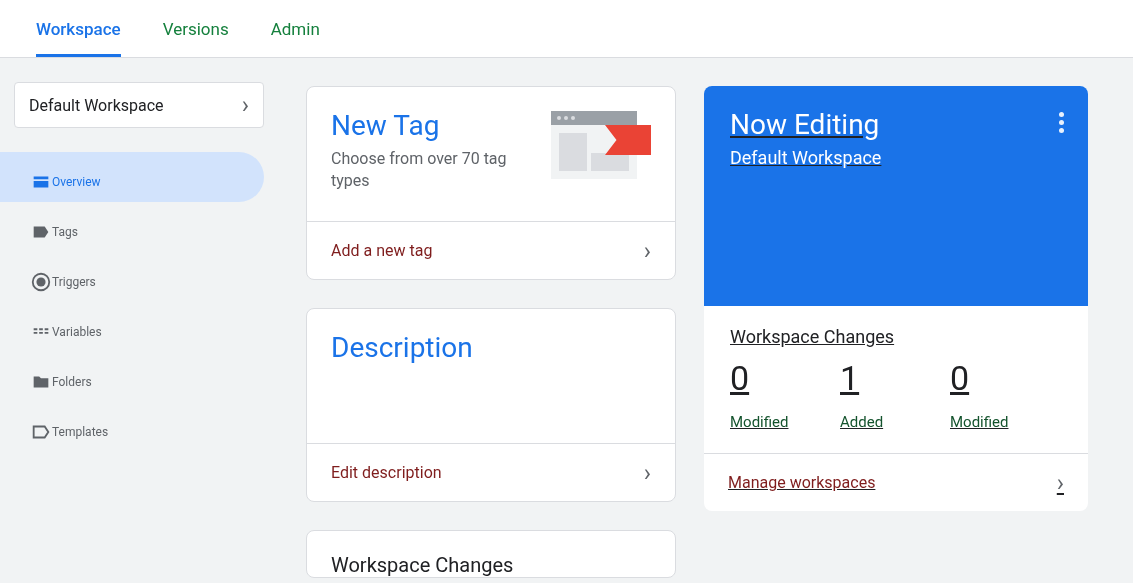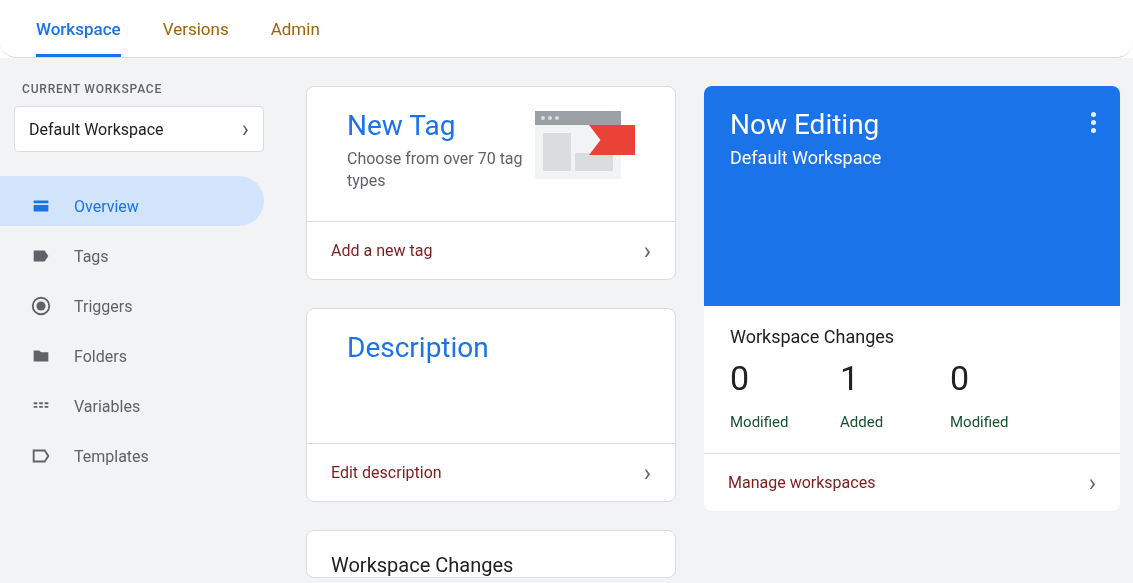--- a/index.html
+++ b/index.html
@@ -11,26 +11,25 @@
       overflow: hidden;
       color: #202124;
     }
     .tabs {
       display: flex;
       padding: 0 36px;
       border-bottom: 1px solid #dadce0;
       height: 58px;
       align-items: flex-end;
       gap: 42px;
-      border-radius: 16px;
     }
     .tab {
       padding: 0 0 18px 0;
       font-size: 17px;
-      color: #a16207;
+      color: #15803d;
       cursor: pointer;
       position: relative;
     }
     .tab.active {
       color: #1a73e8;
       font-weight: 500;
     }
     .tab.active::after {
       content: "";
       position: absolute;
@@ -68,23 +67,22 @@
       justify-content: space-between;
       padding: 0 14px;
       cursor: pointer;
       font-size: 16px;
     }
     .nav-item {
       display: flex;
       align-items: center;
       height: 50px;
       padding: 10px 0 0 30px;
-      gap: 22px;
       color: #5f6368;
-      font-size: 16px;
+      font-size: 12px;
       cursor: pointer;
       border-top-right-radius: 25px;
       border-bottom-right-radius: 25px;
       margin-right: 14px;
     }
     .nav-item.active {
       background: #d2e3fc;
       color: #1a73e8;
     }
     .nav-item.active .nav-icon { fill: #1a73e8; }
@@ -95,29 +93,29 @@
       display: flex;
       gap: 28px;
       overflow: hidden;
     }
     .col {
       width: 370px;
       display: flex;
       flex-direction: column;
       gap: 28px;
     }
-    .col2 { width: 416px; }
+    .col2 { width: 384px; text-decoration: underline; }
     .card {
       background: #fff;
       border: 1px solid #dadce0;
       border-radius: 8px;
       overflow: hidden;
     }
     .card-body {
-      padding: 22px 40px;
+      padding: 22px 24px;
       min-height: 134px;
     }
     .card-title-blue {
       color: #1a73e8;
       font-size: 28px;
       font-weight: 400;
       margin-bottom: 6px;
     }
     .card-sub {
       color: #5f6368;
@@ -175,21 +173,20 @@
 
 <div class="tabs">
   <div class="tab active">Workspace</div>
   <div class="tab">Versions</div>
   <div class="tab">Admin</div>
 </div>
 
 <div class="layout">
 
   <div class="sidebar">
-    <div class="ws-label">CURRENT WORKSPACE</div>
     <div class="ws-selector">
       <span>Default Workspace</span>
       <span class="chevron">›</span>
     </div>
 
     <div class="nav-item active">
       <span class="nav-icon">
         <svg viewBox="0 0 24 24" width="22" height="22">
             <path d="M4 6h16v3H4zm0 5h16v7H4z"></path>
           </svg>
@@ -209,32 +206,32 @@
         <svg viewBox="0 0 24 24" width="22" height="22">
             <circle cx="12" cy="12" r="9" fill="none" stroke="#5f6368" stroke-width="2"></circle>
             <circle cx="12" cy="12" r="5"></circle>
           </svg>
       </span>
       <span>Triggers</span>
     </div>
     <div class="nav-item">
       <span class="nav-icon">
         <svg viewBox="0 0 24 24" width="22" height="22">
+            <path d="M4 8h4v2H4zm0 4h4v2H4zm6-4h4v2h-4zm0 4h4v2h-4zm6-4h4v2h-4zm0 4h4v2h-4z"></path>
+          </svg>
+      </span>
+      <span>Variables</span>
+    </div>
+    <div class="nav-item">
+      <span class="nav-icon">
+        <svg viewBox="0 0 24 24" width="22" height="22">
             <path d="M4 6h6l2 2h8v10H4z"></path>
           </svg>
       </span>
       <span>Folders</span>
-    </div>
-    <div class="nav-item">
-      <span class="nav-icon">
-        <svg viewBox="0 0 24 24" width="22" height="22">
-            <path d="M4 8h4v2H4zm0 4h4v2H4zm6-4h4v2h-4zm0 4h4v2h-4zm6-4h4v2h-4zm0 4h4v2h-4z"></path>
-          </svg>
-      </span>
-      <span>Variables</span>
     </div>
     <div class="nav-item">
       <span class="nav-icon">
         <svg viewBox="0 0 24 24" width="22" height="22">
             <path d="M4 6h12l4 6-4 6H4z" fill="none" stroke="#5f6368" stroke-width="2"></path>
           </svg>
       </span>
       <span>Templates</span>
     </div>
   </div>

